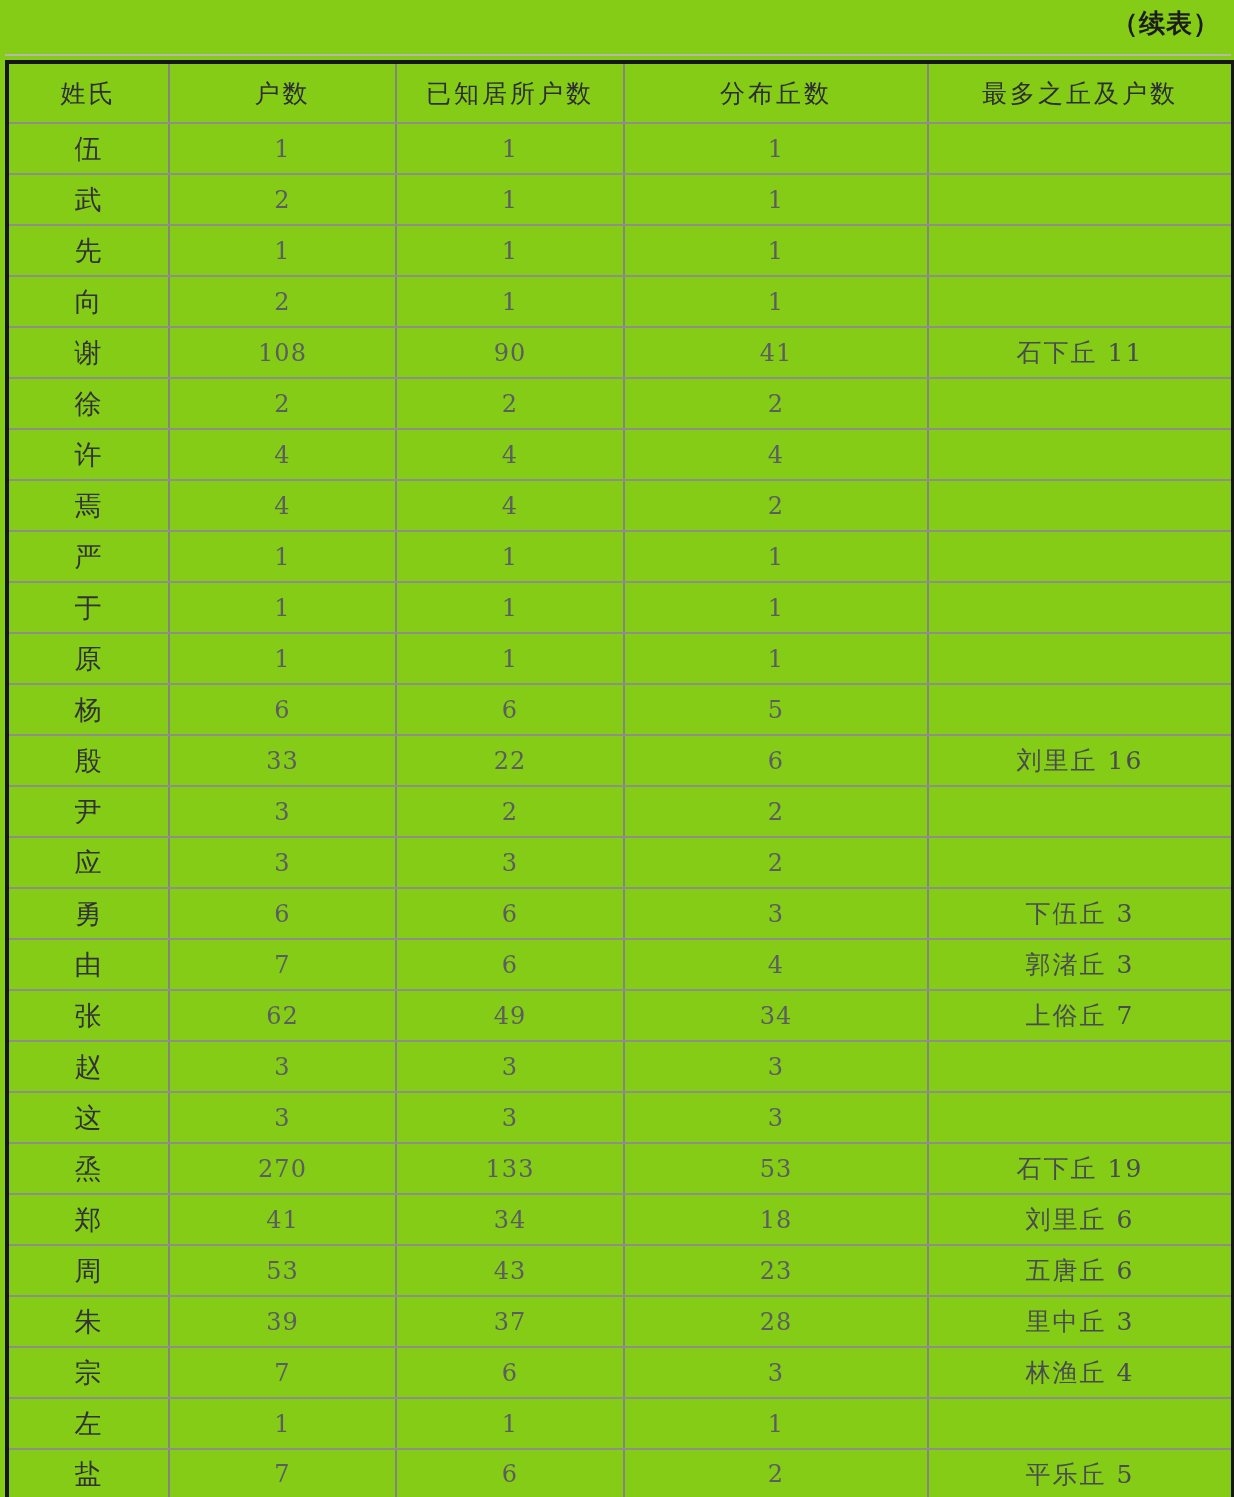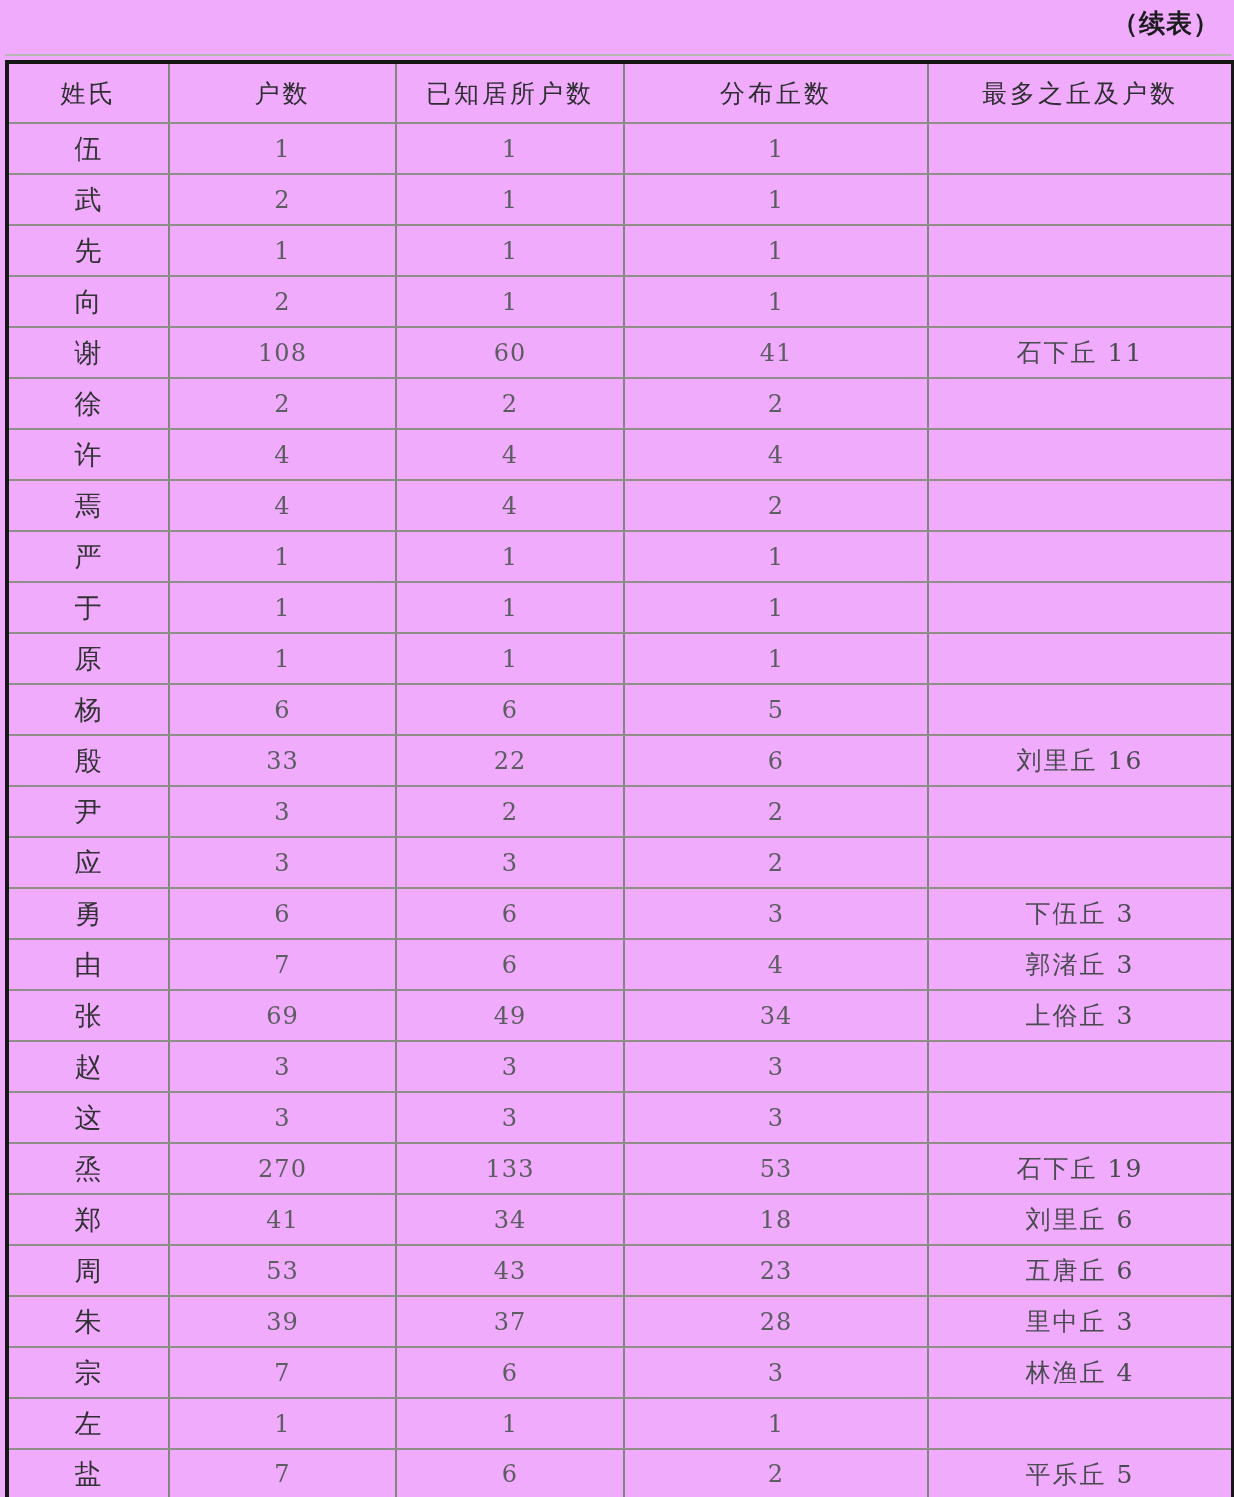--- a/index.html
+++ b/index.html
@@ -4,21 +4,21 @@
 <style>
   html, body {
     margin: 0;
     padding: 0;
     background: #fbfaf7;
   }
   .page {
     position: relative;
     width: 1234px;
     height: 1497px;
-    background: #f0abfc;
+    background: #84cc16;
     font-family: "DejaVu Serif", "Liberation Serif", serif;
     color: #333336;
     overflow: hidden;
   }
   .continued-label {
     position: absolute;
     top: 6px;
     right: 14px;
     font-size: 26px;
     font-weight: bold;
@@ -136,21 +136,21 @@
           <tr>
     <td class="cell-surname">向</td>
     <td class="cell-num">2</td>
     <td class="cell-num">1</td>
     <td class="cell-num">1</td>
     <td class="cell-tophill"></td>
   </tr>
           <tr>
     <td class="cell-surname">谢</td>
     <td class="cell-num">108</td>
-    <td class="cell-num">60</td>
+    <td class="cell-num">90</td>
     <td class="cell-num">41</td>
     <td class="cell-tophill">石下丘 11</td>
   </tr>
           <tr>
     <td class="cell-surname">徐</td>
     <td class="cell-num">2</td>
     <td class="cell-num">2</td>
     <td class="cell-num">2</td>
     <td class="cell-tophill"></td>
   </tr>
@@ -226,24 +226,24 @@
   </tr>
           <tr>
     <td class="cell-surname">由</td>
     <td class="cell-num">7</td>
     <td class="cell-num">6</td>
     <td class="cell-num">4</td>
     <td class="cell-tophill">郭渚丘 3</td>
   </tr>
           <tr>
     <td class="cell-surname">张</td>
-    <td class="cell-num">69</td>
+    <td class="cell-num">62</td>
     <td class="cell-num">49</td>
     <td class="cell-num">34</td>
-    <td class="cell-tophill">上俗丘 3</td>
+    <td class="cell-tophill">上俗丘 7</td>
   </tr>
           <tr>
     <td class="cell-surname">赵</td>
     <td class="cell-num">3</td>
     <td class="cell-num">3</td>
     <td class="cell-num">3</td>
     <td class="cell-tophill"></td>
   </tr>
           <tr>
     <td class="cell-surname">这</td>

